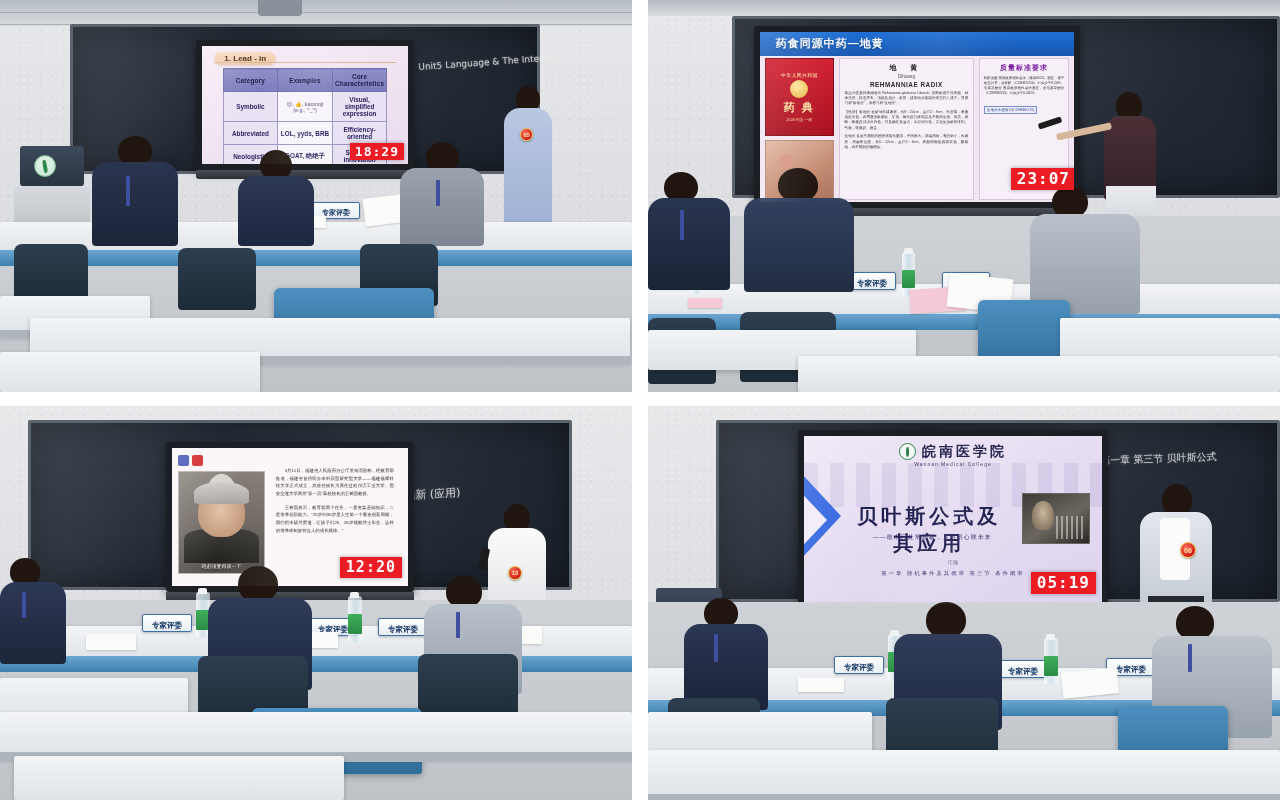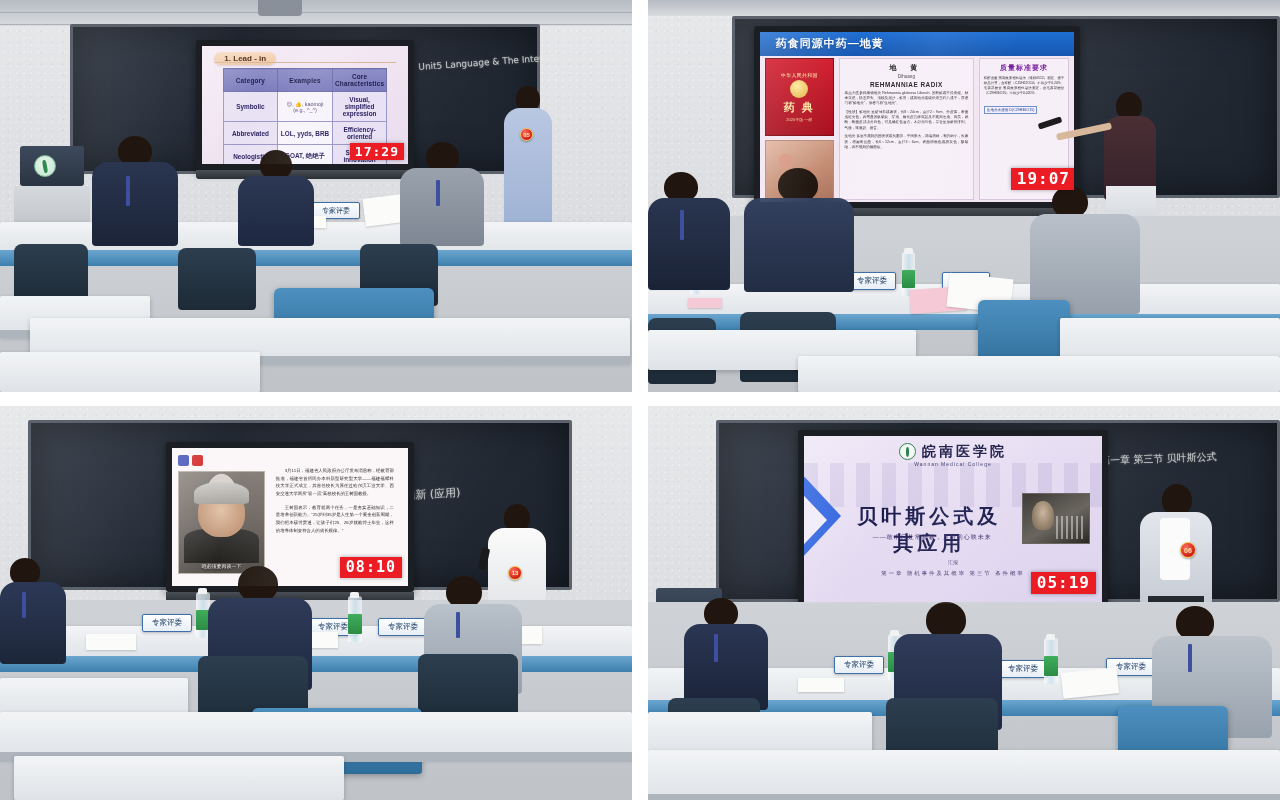--- a/index.html
+++ b/index.html
@@ -144,23 +144,23 @@
   .lanyard {
     position:absolute;
     background:#3f4fa0;
     border-radius:1px;
   }
   .nameplate {
     position:absolute;
     background: linear-gradient(#fdfefe, #e8eef5);
     border: 1px solid #3f6fa8;
     border-radius: 2px;
-    display:flex; align-items:center; justify-content:center;
+    display:flex; align-items:flex-end; justify-content:center;
     color:#1b3c66;
-    font-weight:normal;
+    font-weight:bold;
     box-shadow: 0 1px 3px rgba(0,0,0,.25);
     overflow:hidden;
   }
   .nameplate span { transform: scaleY(1.05); }
   .bottle {
     position:absolute;
     background: linear-gradient(90deg, rgba(255,255,255,.75), rgba(205,225,235,.85), rgba(255,255,255,.6));
     border-radius: 3px 3px 2px 2px;
   }
   .bottle-label {
@@ -429,21 +429,21 @@
               <td>Efficiency-oriented</td>
             </tr>
             <tr>
               <td>Neologistic</td>
               <td class="ex">GOAT, 绝绝子</td>
               <td>Semantic innovation</td>
             </tr>
           </tbody>
         </table>
       </div>
-      <div class="timer" style="right:4px;bottom:4px;padding:2px 5px;font-size:13px">17:29</div>
+      <div class="timer" style="right:4px;bottom:4px;padding:2px 5px;font-size:13px">18:29</div>
       <div class="scr-glare"></div>
     </div>
     <div class="screen-chin" style="left:196px;top:170px;width:218px;height:9px"></div>
 
     <div class="podium" style="left:20px;top:146px;width:64px;height:40px"></div>
     <div class="podium-emblem" style="left:34px;top:155px;width:22px;height:22px"></div>
     <div style="position:absolute;left:14px;top:186px;width:76px;height:40px;background:linear-gradient(#d6d9dd,#c2c6cb)"></div>
 
     <div class="person" style="left:500px;top:86px;width:56px;height:142px">
       <div class="head" style="left:16px;top:0;width:24px;height:26px"></div>
@@ -522,21 +522,21 @@
             <div class="s2-p">【性状】鲜地黄 呈纺锤形或条状，长8～24cm，直径2～9cm。外皮薄，表面浅红黄色，具弯曲的纵皱纹、芽痕、横长皮孔样突起及不规则疤痕。肉质，易断，断面皮部淡黄白色，可见橘红色油点，木部黄白色，导管呈放射状排列。气微，味微甜、微苦。</div>
             <div class="s2-p">生地黄 多呈不规则的团块状或长圆形，中间膨大，两端稍细，有的细小，长条状，稍扁而扭曲，长6～12cm，直径3～6cm。表面棕黑色或棕灰色，极皱缩，具不规则的横曲纹。</div>
           </div>
           <div class="s2-col-r">
             <div class="s2-rt">质量标准要求</div>
             <div class="s2-rp">梓醇含量 照高效液相色谱法（通则0512）测定。按干燥品计算，含梓醇（C15H22O10）不得少于0.20%。毛蕊花糖苷 照高效液相色谱法测定，含毛蕊花糖苷（C29H36O15）不得少于0.020%。</div>
             <div class="s2-formula">生地黄水提物 D(C29H36O15)</div>
           </div>
         </div>
       </div>
-      <div class="timer" style="right:-2px;bottom:12px;padding:3px 6px;font-size:16px">19:07</div>
+      <div class="timer" style="right:-2px;bottom:12px;padding:3px 6px;font-size:16px">23:07</div>
       <div class="scr-glare"></div>
     </div>
     <div class="screen-chin" style="left:106px;top:208px;width:326px;height:11px"></div>
 
     <div class="person" style="left:456px;top:92px;width:58px;height:130px">
       <div class="head" style="left:12px;top:0;width:26px;height:28px"></div>
       <div class="body" style="left:0;top:24px;width:52px;height:84px;background:linear-gradient(#4b2f35,#35212a)"></div>
       <div style="position:absolute;left:2px;top:94px;width:50px;height:40px;background:linear-gradient(#e9ebee,#d2d6dc)"></div>
       <div style="position:absolute;left:-48px;top:36px;width:56px;height:7px;background:#d8b89a;border-radius:3px;transform:rotate(-12deg)"></div>
       <div style="position:absolute;left:-66px;top:28px;width:24px;height:6px;background:#1c1c1c;border-radius:2px;transform:rotate(-18deg)"></div>
@@ -615,21 +615,21 @@
             <div class="s3-face"></div>
             <div class="s3-hair"></div>
             <div class="s3-cap">咱必须要再谈一下</div>
           </div>
         </div>
         <div class="s3-right">
           <div class="s3-text">3月11日，福建省人民政府办公厅发布消息称，经教育部批准，福建省首所民办本科新型研究型大学——福建福耀科技大学正式成立，其首任校长为原任过哈尔滨工业大学、西安交通大学两所"双一流"高校校长的王树国教授。</div>
           <div class="s3-text2">王树国表示，教育就两个任务，一是夯实基础知识，二是培养创新能力。"25岁到35岁是人生第一个黄金创新周期，我们把本硕博贯通，让孩子们25、26岁就能博士毕业，这样的培养体制要符合人的成长规律。"</div>
         </div>
       </div>
-      <div class="timer" style="right:6px;bottom:8px;padding:3px 6px;font-size:15px">08:10</div>
+      <div class="timer" style="right:6px;bottom:8px;padding:3px 6px;font-size:15px">12:20</div>
       <div class="scr-glare"></div>
     </div>
     <div class="screen-chin" style="left:166px;top:186px;width:248px;height:10px"></div>
 
     <div class="person" style="left:488px;top:98px;width:62px;height:140px">
       <div class="head" style="left:16px;top:0;width:26px;height:28px"></div>
       <div class="body" style="left:0;top:24px;width:58px;height:78px;background:linear-gradient(#fbfbfb,#e4e6e9)"></div>
       <div style="position:absolute;left:4px;top:96px;width:52px;height:44px;background:linear-gradient(#2b2e34,#191b1f)"></div>
       <div class="badge" style="left:20px;top:62px;width:14px;height:14px;font-size:6px">13</div>
       <div style="position:absolute;left:-8px;top:44px;width:8px;height:22px;background:#1b1b1b;border-radius:2px;transform:rotate(12deg)"></div>

